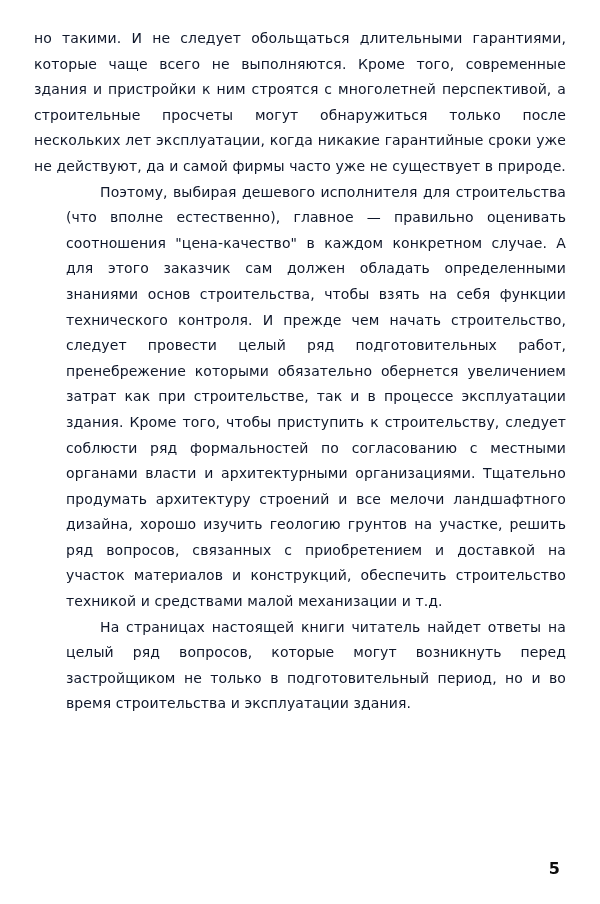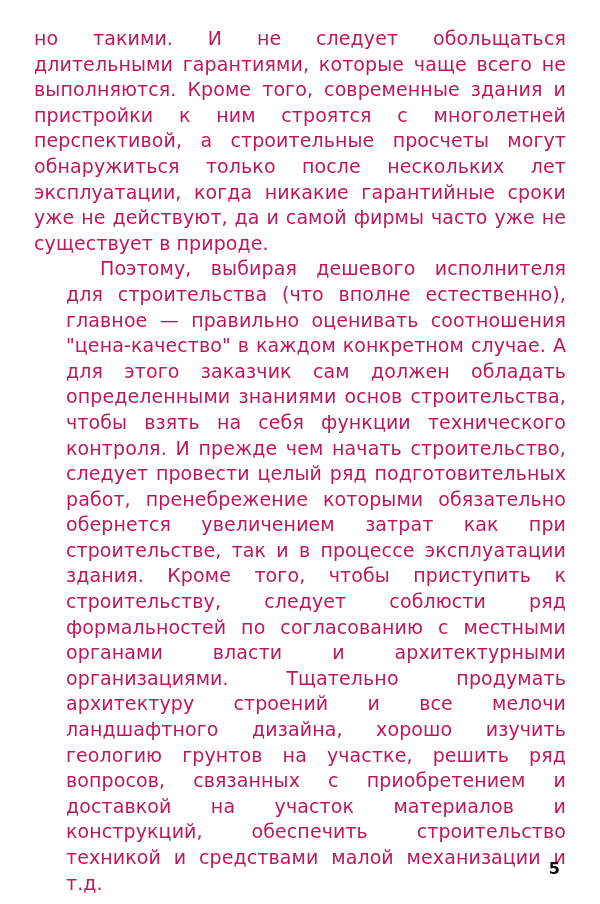--- a/index.html
+++ b/index.html
@@ -15,25 +15,25 @@
     overflow: hidden;
   }
   .page {
     position: relative;
     width: 600px;
     height: 904px;
     box-sizing: border-box;
     padding: 26px 34px 0 34px;
   }
   .body-text {
-    font-size: 19px;
+    font-size: 14px;
     line-height: 25.6px;
     text-align: justify;
     text-justify: inter-word;
-    color: #be185d;
+    color: #0f172a;
     letter-spacing: 0.1px;
   }
   .para {
     margin: 0;
     text-indent: 34px;
   }
   .para.no-indent {
     text-indent: 0;
   }
   .para + .para {
@@ -49,15 +49,16 @@
     color: #0d0d0d;
   }
 </style>
 </head>
 <body>
 
 <div class="page">
   <div class="body-text">
     <p class="para no-indent">но такими. И не следует обольщаться длительными гарантиями, которые чаще всего не выполняются. Кроме того, современные здания и пристройки к ним строятся с многолетней перспективой, а строительные просчеты могут обнаружиться только после нескольких лет эксплуатации, когда никакие гарантийные сроки уже не действуют, да и самой фирмы часто уже не существует в природе.</p>
     <p class="para">Поэтому, выбирая дешевого исполнителя для строительства (что вполне естественно), главное — правильно оценивать соотношения "цена-качество" в каждом конкретном случае. А для этого заказчик сам должен обладать определенными знаниями основ строительства, чтобы взять на себя функции технического контроля. И прежде чем начать строительство, следует провести целый ряд подготовительных работ, пренебрежение которыми обязательно обернется увеличением затрат как при строительстве, так и в процессе эксплуатации здания. Кроме того, чтобы приступить к строительству, следует соблюсти ряд формальностей по согласованию с местными органами власти и архитектурными организациями. Тщательно продумать архитектуру строений и все мелочи ландшафтного дизайна, хорошо изучить геологию грунтов на участке, решить ряд вопросов, связанных с приобретением и доставкой на участок материалов и конструкций, обеспечить строительство техникой и средствами малой механизации и т.д.</p>
+    <p class="para">На страницах настоящей книги читатель найдет ответы на целый ряд вопросов, которые могут возникнуть перед застройщиком не только в подготовительный период, но и во время строительства и эксплуатации здания.</p>
   </div>
   <div class="page-number">5</div>
 </div>
 
 </body></html>

